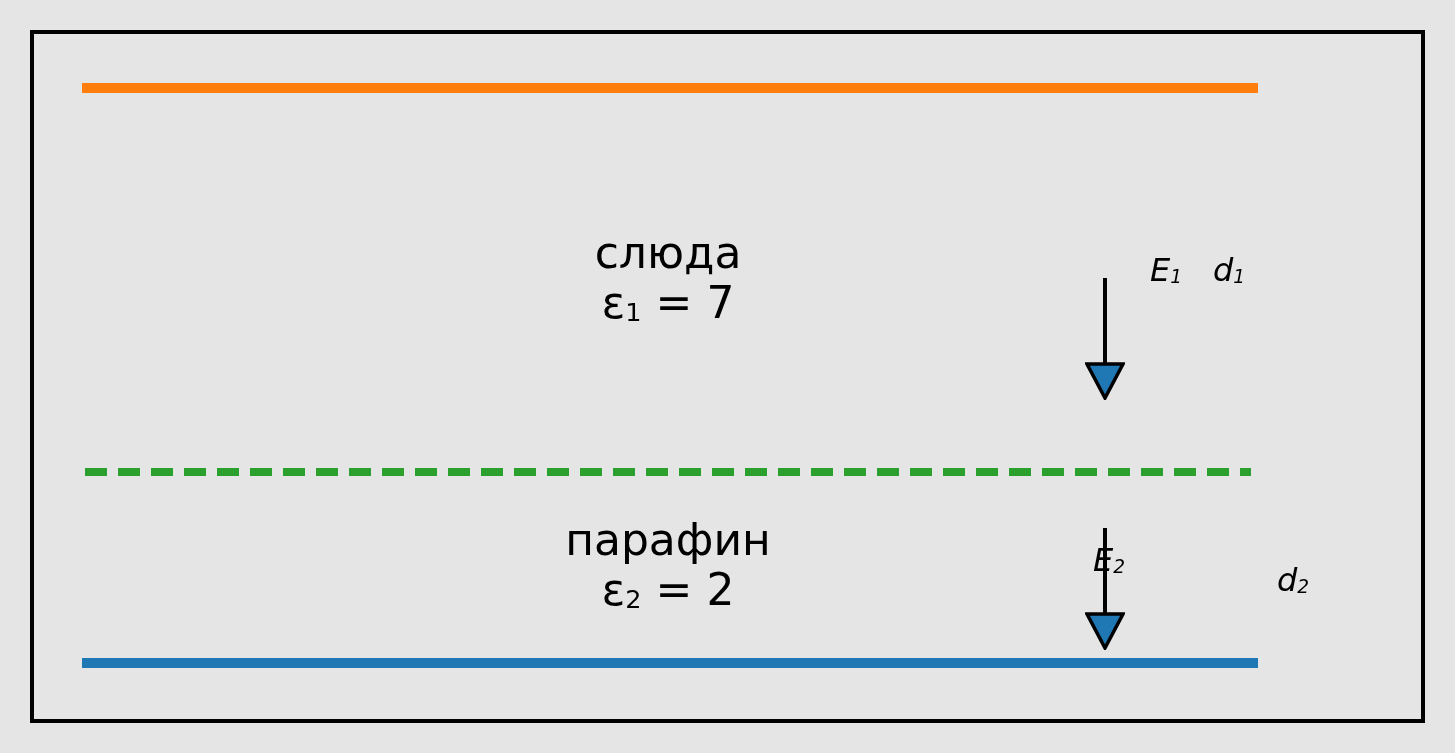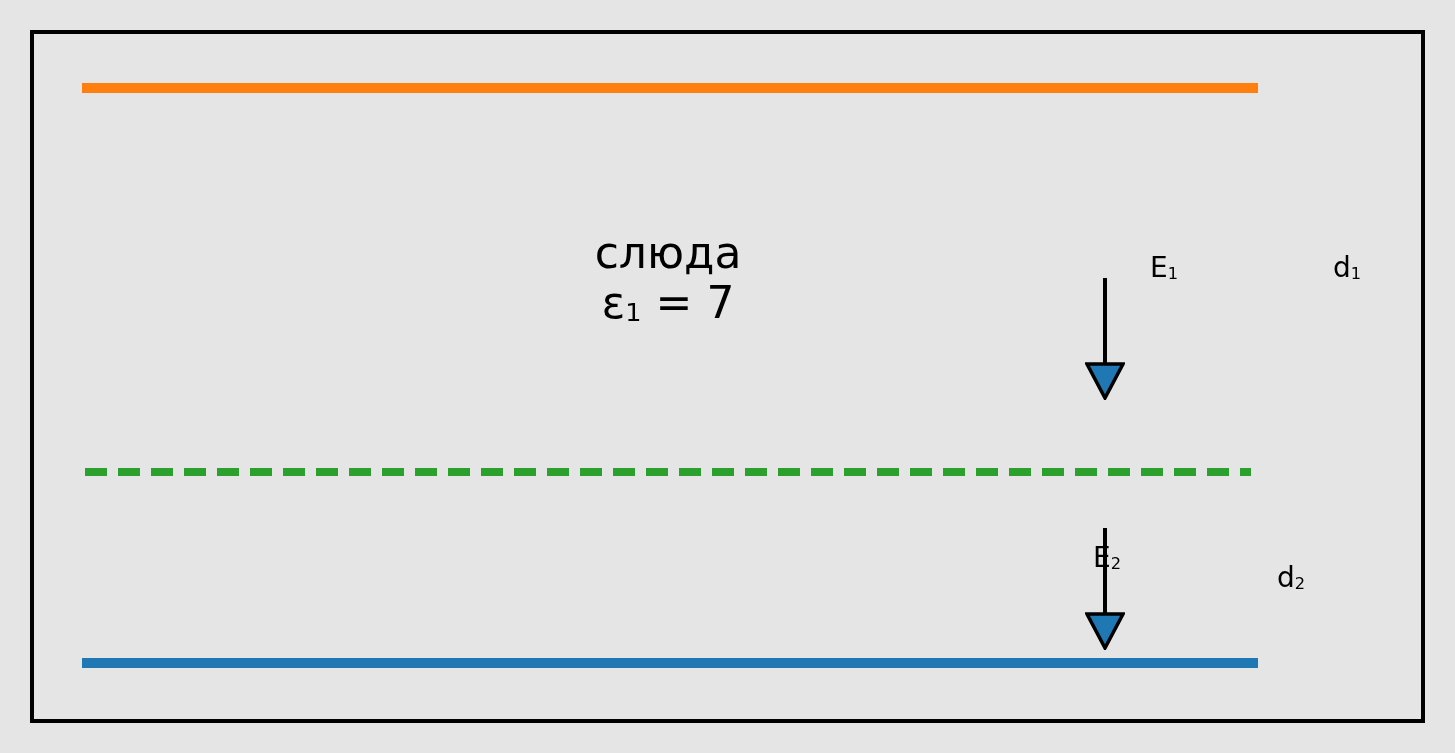--- a/index.html
+++ b/index.html
@@ -54,26 +54,27 @@
     transform: translateX(-50%);
     text-align: center;
     font-size: 44px;
     line-height: 1.13;
     white-space: nowrap;
   }
   .layer-label.layer1 { top: 228px; }
   .layer-label.layer2 { top: 515px; }
   .mini-label {
     position: absolute;
-    font-size: 28px;
+    font-size: 32px;
     line-height: 1.1;
     white-space: nowrap;
+    font-style: italic;
   }
   .e1-label { left: 1150px; top: 253px; }
-  .d1-label { left: 1333px; top: 253px; }
+  .d1-label { left: 1213px; top: 253px; }
   .e2-label { left: 1093px; top: 543px; }
   .d2-label { left: 1277px; top: 563px; }
   sub {
     font-size: 0.58em;
     vertical-align: -0.12em;
     line-height: 0;
   }
   .arrow-stem {
     position: absolute;
     width: 4px;
@@ -102,20 +103,26 @@
 
   <div class="plate plate-bottom" style="background-color: rgb(31, 119, 180);"></div>
 
   <div class="layer-label layer1">
     <div>слюда</div>
     <div>
       <span>ε</span><sub>1</sub><span> = 7</span>
     </div>
   </div>
 
+  <div class="layer-label layer2">
+    <div>парафин</div>
+    <div>
+      <span>ε</span><sub>2</sub><span> = 2</span>
+    </div>
+  </div>
 
   <div class="arrow-stem stem1" style="background-color: rgb(0, 0, 0);"></div>
   <svg class="arrow-head head1" viewBox="0 0 40 38" style="color: rgb(31, 119, 180);">
     <polygon points="2,2 38,2 20,36" fill="currentColor" stroke="#000000" stroke-width="3.5" stroke-linejoin="miter"></polygon>
   </svg>
 
   <div class="arrow-stem stem2" style="background-color: rgb(0, 0, 0);"></div>
   <svg class="arrow-head head2" viewBox="0 0 40 38" style="color: rgb(31, 119, 180);">
     <polygon points="2,2 38,2 20,36" fill="currentColor" stroke="#000000" stroke-width="3.5" stroke-linejoin="miter"></polygon>
   </svg>

